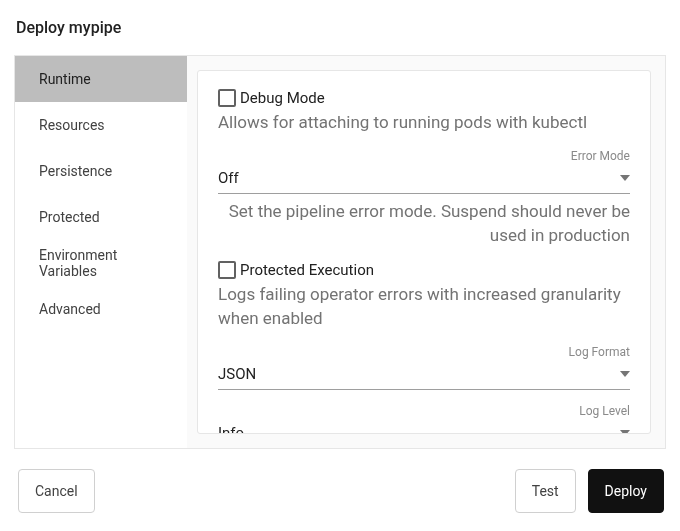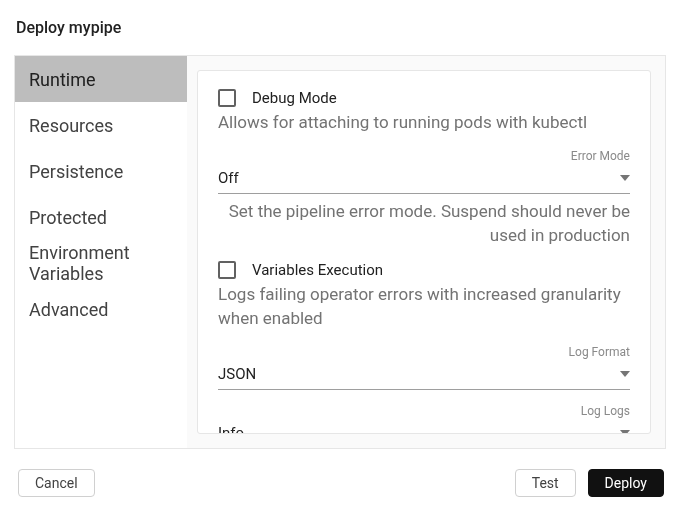--- a/index.html
+++ b/index.html
@@ -1,36 +1,36 @@
 <!DOCTYPE html>
 <html><head>
 <meta charset="utf-8">
 <style>
   * { box-sizing: border-box; margin: 0; padding: 0; }
   html, body { width: 680px; height: 531px; font-family: -apple-system, BlinkMacSystemFont, "Segoe UI", Roboto, Arial, sans-serif; background: #fff; color: #212121; }
   .wrap { padding: 14px 14px 0 14px; }
   .title { font-size: 16px; font-weight: 500; color: #212121; margin: 4px 0 18px 2px; }
   .panel { display: flex; border: 1px solid #e6e6e6; height: 394px; background: #fafafa; }
   .tabs { width: 172px; background: #fff; display: flex; flex-direction: column; }
-  .tab { height: 46px; display: flex; align-items: center; padding: 0 14px; font-size: 18px; color: #424242; cursor: pointer; background: #fff; }
+  .tab { height: 46px; display: flex; align-items: center; padding: 0 24px; font-size: 14px; color: #424242; cursor: pointer; background: #fff; }
   .tab.active { background: #bdbdbd; color: #212121; }
   .content-outer { flex: 1; padding: 14px 14px 14px 10px; background: #fafafa; }
   .content { background: #fff; border: 1px solid #e6e6e6; border-radius: 3px; padding: 18px 20px 20px 20px; height: 100%; overflow: hidden; }
-  .chk-row { display: flex; align-items: flex-start; gap: 16px; margin-bottom: 4px; }
+  .chk-row { display: flex; align-items: flex-start; gap: 4px; margin-bottom: 4px; }
   .chk { width: 18px; height: 18px; border: 2px solid #616161; border-radius: 2px; cursor: pointer; flex-shrink: 0; }
   .chk-label { font-size: 15px; color: #212121; }
   .hint { font-size: 17px; color: #737373; margin: 4px 0 14px 0; line-height: 1.4; }
   .field { margin-bottom: 14px; text-align: right; }
   .field-label { font-size: 12px; color: #8a8a8a; margin-bottom: 4px; }
   .select { display: flex; align-items: center; justify-content: space-between; border-bottom: 1px solid #9e9e9e; padding: 2px 0 6px 0; cursor: pointer; }
   .select-val { font-size: 15px; color: #212121; }
   .caret svg { width: 10px; height: 6px; display: block; }
   .footer { display: flex; justify-content: space-between; align-items: center; padding: 20px 2px 0 4px; }
   .footer-right { display: flex; gap: 12px; padding-left: 35px; }
-  .btn { height: 28px; padding: 0 16px; border-radius: 4px; font-size: 14px; display: inline-flex; align-items: center; justify-content: center; cursor: pointer; }
+  .btn { height: 44px; padding: 0 16px; border-radius: 4px; font-size: 14px; display: inline-flex; align-items: center; justify-content: center; cursor: pointer; }
   .btn-outline { background: #fff; color: #424242; border: 1px solid #d0d0d0; }
   .btn-primary { background: #111; color: #fff; border: 1px solid #111; text-align: center; }
 </style>
 </head>
 <body>
 
 <div class="wrap">
   <div class="title">Deploy mypipe</div>
 
   <div class="panel">
@@ -60,38 +60,38 @@
               <svg viewBox="0 0 10 6">
                   <path d="M0 0 L5 6 L10 0 Z" fill="#757575"></path>
                 </svg>
             </span>
           </div>
           <div class="hint" style="margin-top:6px;">Set the pipeline error mode. Suspend should never be used in production</div>
         </div>
 
         <div class="chk-row">
           <div class="chk"></div>
-          <div class="chk-label">Variables Execution</div>
+          <div class="chk-label">Protected Execution</div>
         </div>
         <div class="hint">Logs failing operator errors with increased granularity when enabled</div>
 
         <div class="field">
           <div class="field-label">Log Format</div>
           <div class="select">
             <span class="select-val">JSON</span>
             <span class="caret">
               <svg viewBox="0 0 10 6">
                   <path d="M0 0 L5 6 L10 0 Z" fill="#757575"></path>
                 </svg>
             </span>
           </div>
         </div>
 
         <div class="field" style="margin-bottom:0;">
-          <div class="field-label">Log Logs</div>
+          <div class="field-label">Log Level</div>
           <div class="select">
             <span class="select-val">Info</span>
             <span class="caret">
               <svg viewBox="0 0 10 6">
                   <path d="M0 0 L5 6 L10 0 Z" fill="#757575"></path>
                 </svg>
             </span>
           </div>
         </div>
 

